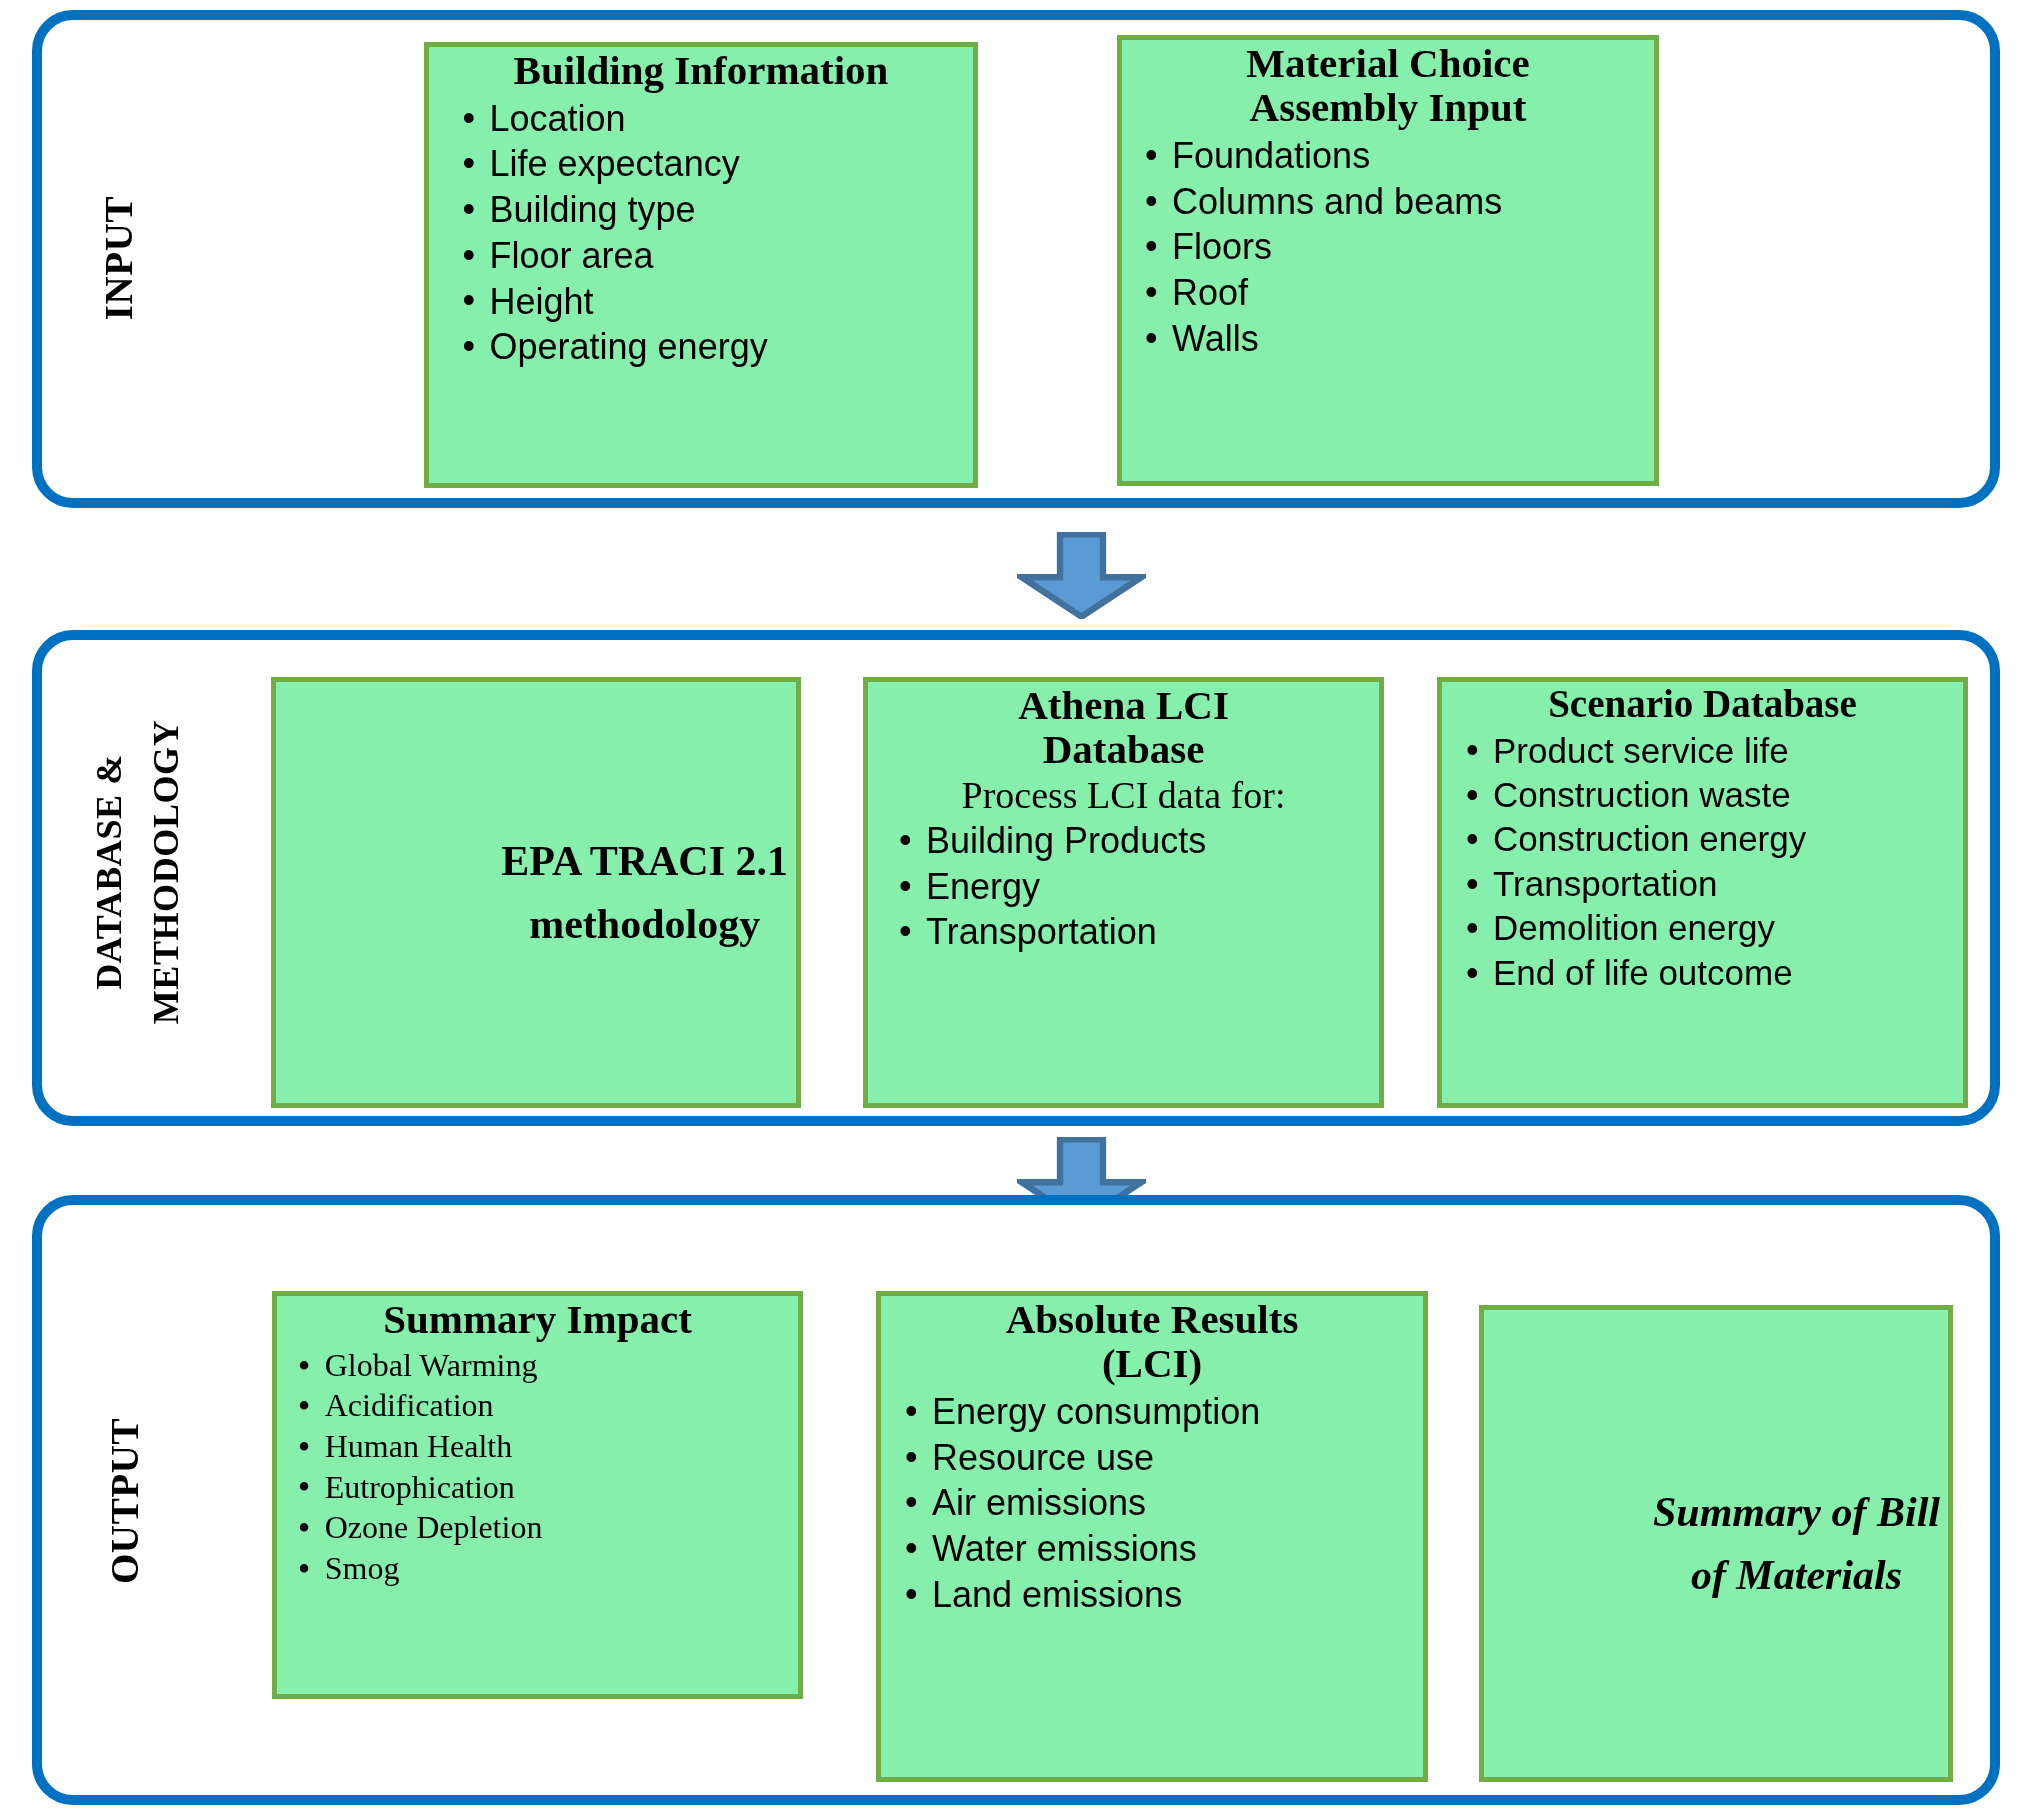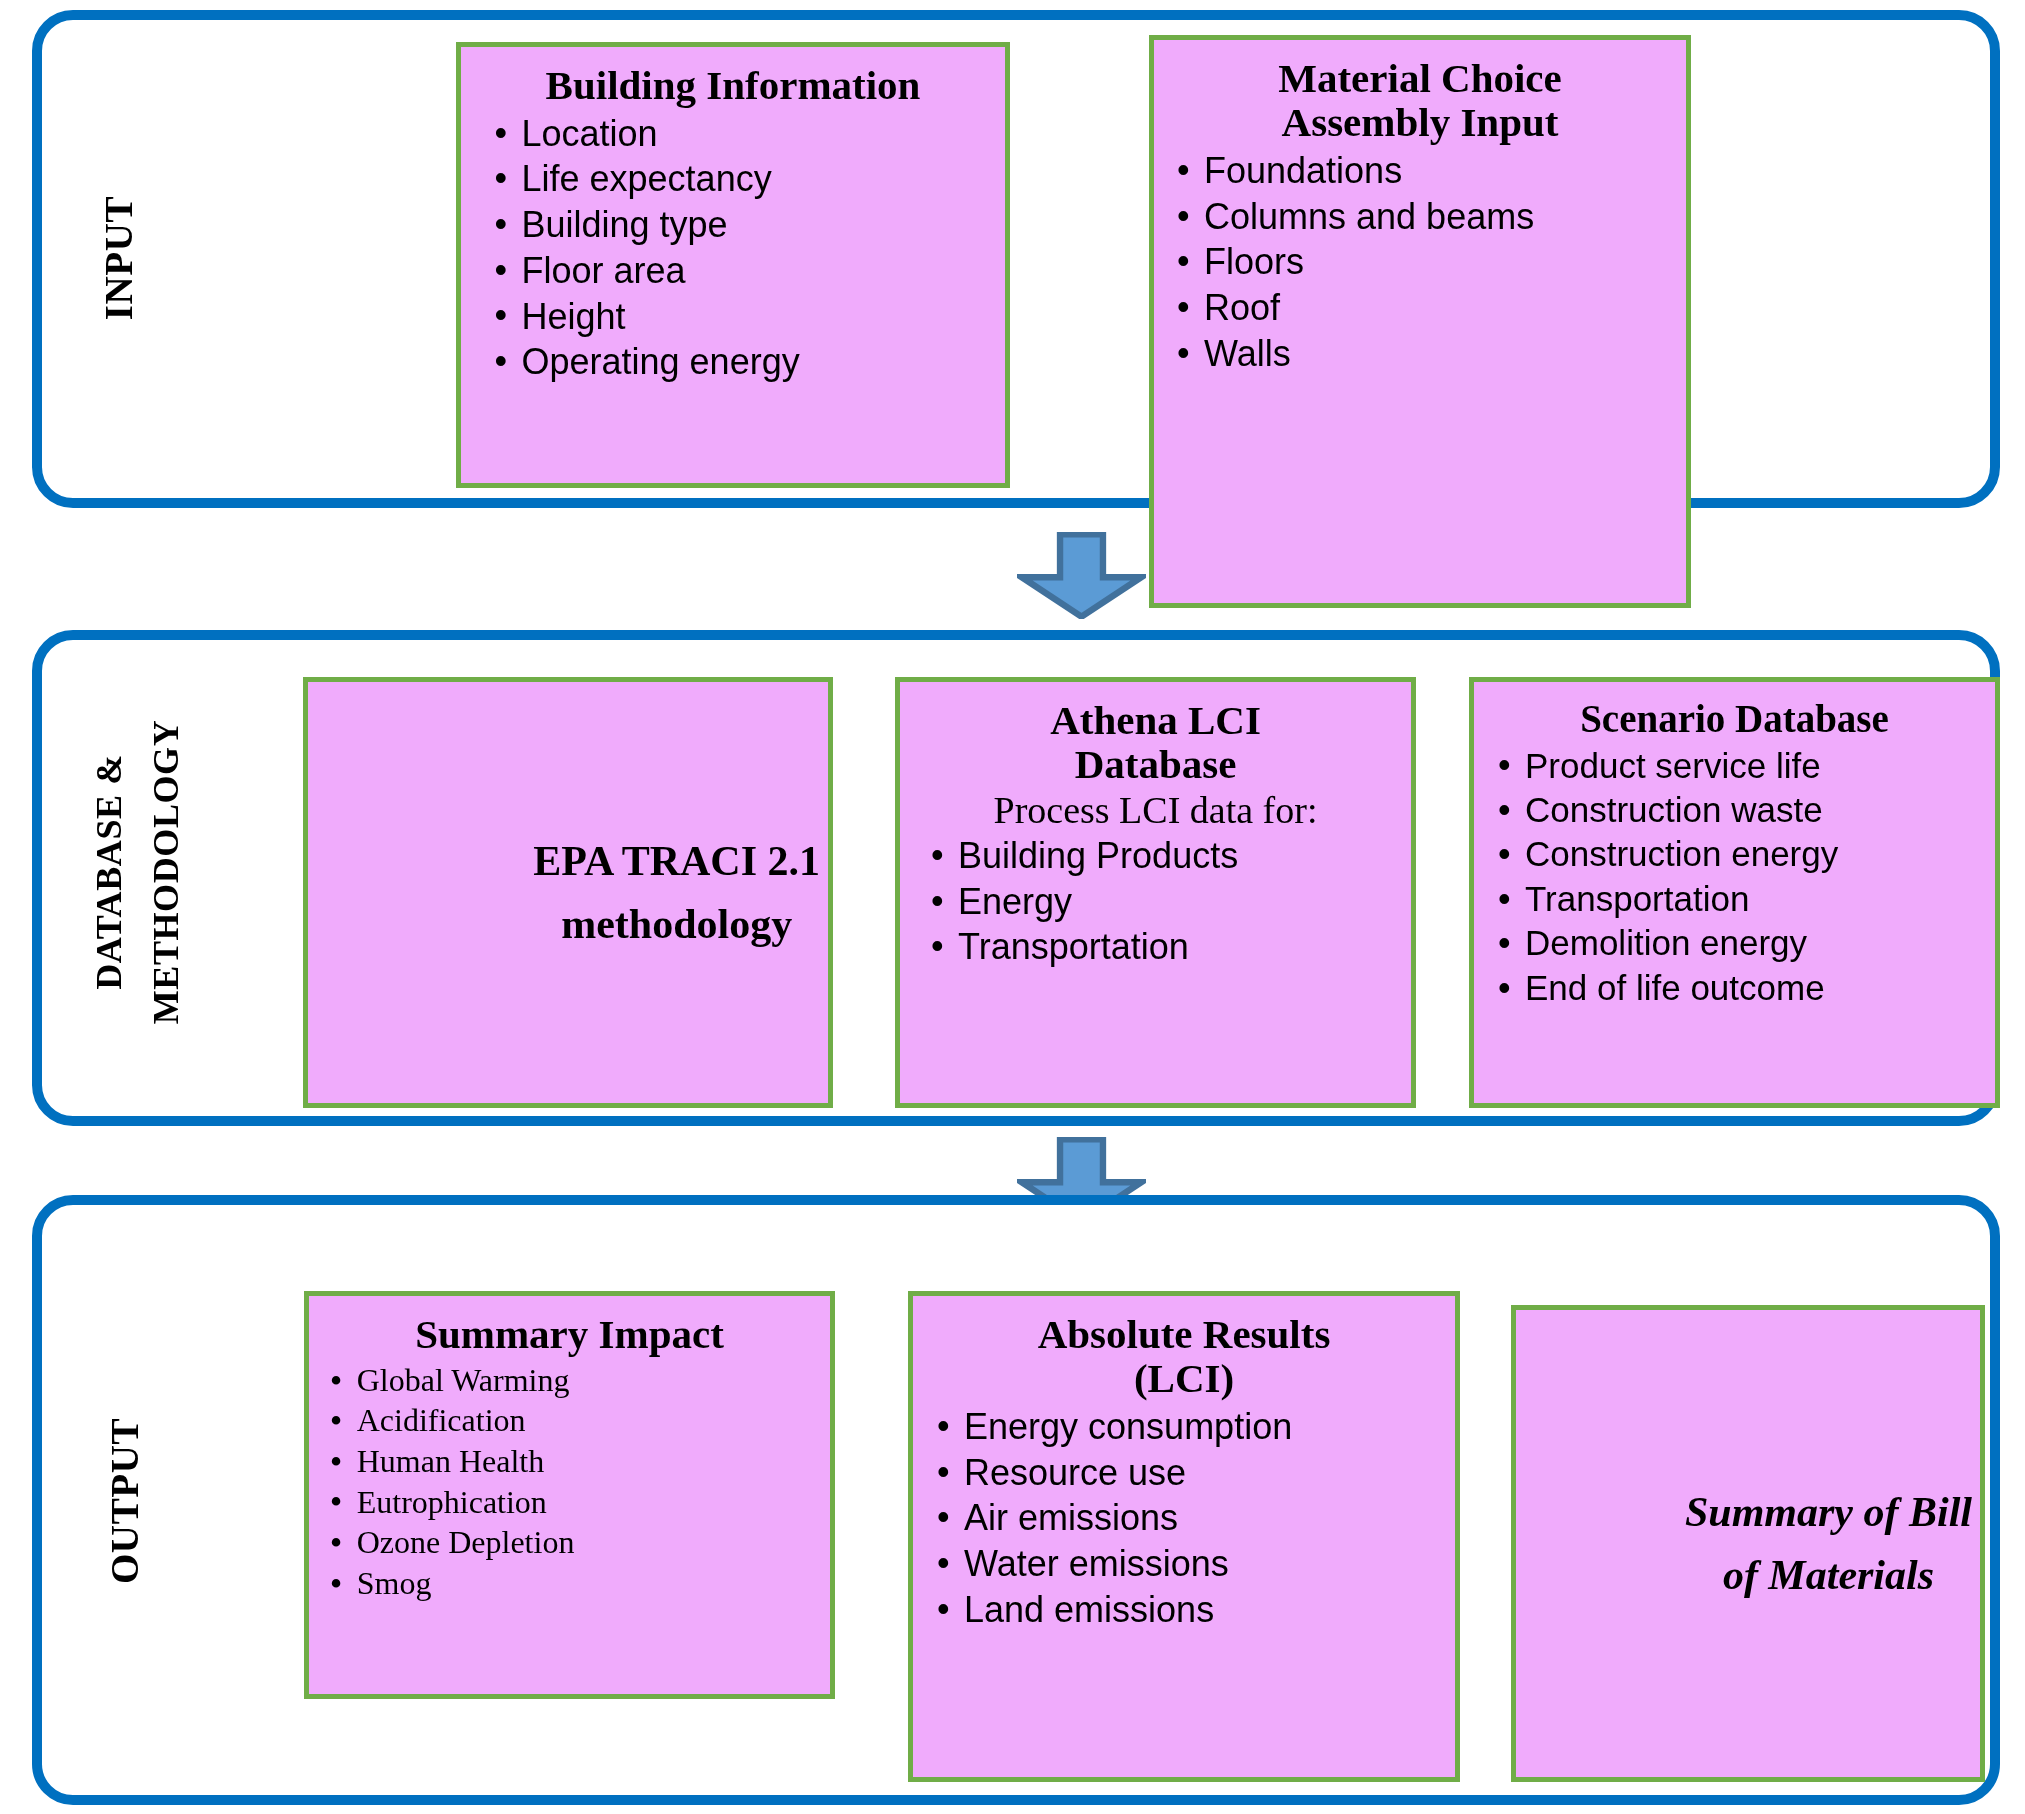--- a/index.html
+++ b/index.html
@@ -73,23 +73,22 @@
     transform: rotate(-90deg);
     left: -49px;
     top: 1466px;
   }
 
   
   .gbox {
     position: absolute;
     box-sizing: border-box;
     border: 5.2px solid #70AD47;
-    background: #f0abfc;
-    padding: 16px 8px;
-    margin-left: 32px;
+    background: #86efac;
+    padding: 1px 8px;
   }
   .gbox-title {
     font-family: "Liberation Serif", "DejaVu Serif", serif;
     font-weight: bold;
     color: #000;
     text-align: center;
     font-size: 41px;
     line-height: 1.08;
     margin: 0 0 3.5px 0;
   }
@@ -127,21 +126,21 @@
   .center-only {
     display: flex;
     align-items: center;
     justify-content: flex-end;
     height: 100%;
   }
   .center-only .gbox-title { margin: 0; }
 
   
   .box-building   { left: 424px;  top: 42px;   width: 554px;  height: 446px; }
-  .box-material   { left: 1117px; top: 35px;   width: 542px;  height: 573px; }
+  .box-material   { left: 1117px; top: 35px;   width: 542px;  height: 451px; }
 
   
   .box-epa        { left: 271px;  top: 677px; width: 530px;  height: 431px; }
   .box-athena     { left: 863px; top: 677px; width: 521px;  height: 431px; }
   .box-scenario   { left: 1437px; top: 677px; width: 531px;  height: 431px; }
 
   
   .box-lcia       { left: 272px;  top: 1291px; width: 531px;  height: 408px; }
   .box-lci        { left: 876px; top: 1291px; width: 552px;  height: 491px; }
   .box-bom        { left: 1479px; top: 1305px; width: 474px;  height: 477px; font-style: italic; }

